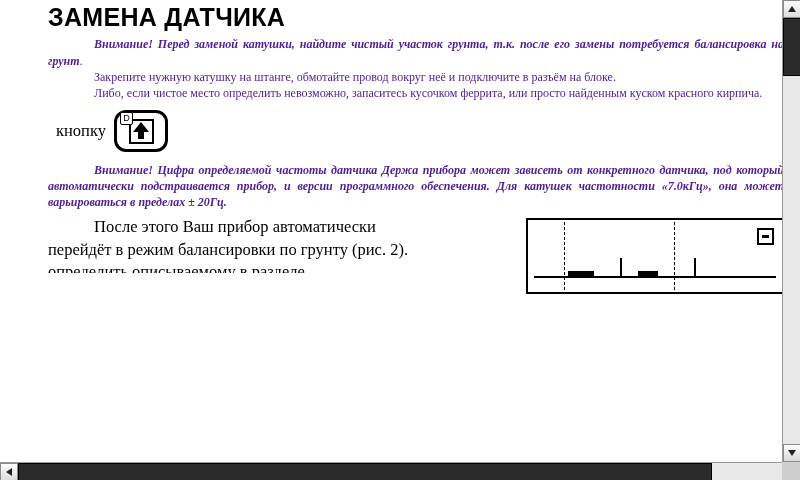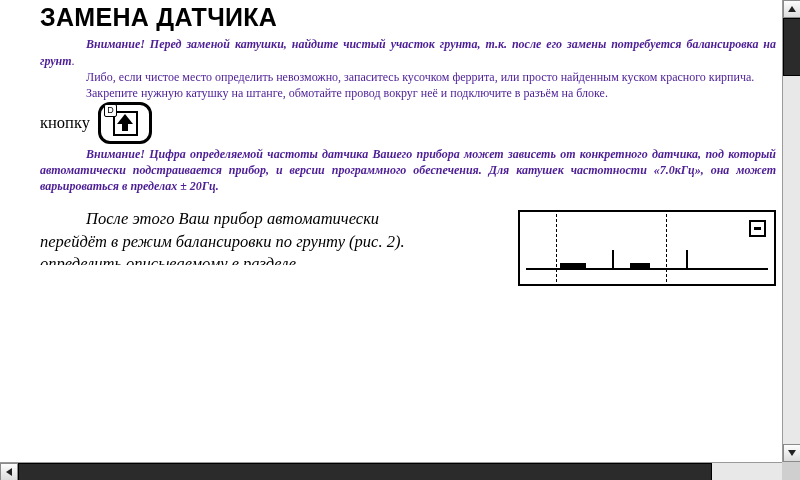--- a/index.html
+++ b/index.html
@@ -15,21 +15,21 @@
   }
   .viewer {
     position: relative;
     width: 800px;
     height: 480px;
     background: #ffffff;
     box-sizing: border-box;
   }
   .page {
     position: absolute;
-    left: 8px;
+    left: 16px;
     top: 0;
     width: 782px;
     height: 462px;
     overflow: hidden;
     background: #ffffff;
     box-sizing: border-box;
     padding: 4px 14px 0 32px;
   }
   h1.doc-title {
     font-family: "Liberation Sans", sans-serif;
@@ -48,21 +48,21 @@
     color: #4c1d95;
     text-indent: 46px;
   }
   .bi { font-weight: bold; font-style: italic; }
   
   .btn-para {
     font-size: 16.5px;
     line-height: 1.36;
     text-align: justify;
     color: #000;
-    margin: 0;
+    margin: 8px;
   }
   .inline-key {
     display: inline-block;
     vertical-align: middle;
     width: 56px;
     height: 44px;
     margin: 0 6px 0 4px;
     position: relative;
   }
   .key-outer {
@@ -106,22 +106,21 @@
     font-family: "Liberation Sans", sans-serif;
     font-size: 9px;
     line-height: 10px;
     text-align: center;
     color: #000;
     background: #fff;
   }
   
   .fig-wrap {
     position: relative;
-    margin-top: 14px;
-    font-style: italic;
+    margin-top: 6px;
   }
   .fig-box {
     position: absolute;
     right: 0;
     top: 2px;
     width: 258px;
     height: 76px;
     border: 2px solid #000;
     background: #fff;
     box-sizing: border-box;
@@ -280,38 +279,38 @@
 <div class="viewer">
 
   <div class="page">
 
     <h1 class="doc-title">ЗАМЕНА ДАТЧИКА</h1>
 
     <p class="para">
       <span class="bi">Внимание! Перед заменой катушки, найдите чистый участок грунта, т.к. после его замены потребуется балансировка на грунт</span><span>.</span>
     </p>
 
+    <p class="para">Закрепите нужную катушку на штанге, обмотайте провод вокруг неё и подключите в разъём на блоке.</p>
+
     <p class="para">Либо, если чистое место определить невозможно, запаситесь кусочком феррита, или просто найденным куском красного кирпича.</p>
-
-    <p class="para">Закрепите нужную катушку на штанге, обмотайте провод вокруг неё и подключите в разъём на блоке.</p>
 
 
     <p class="btn-para">
       <span>кнопку</span>
       <span class="inline-key">
         <span class="key-outer"></span>
         <span class="key-inner"></span>
         <span class="key-arrow"></span>
         <span class="key-arrow-stem"></span>
         <span class="key-d">D</span>
       </span>
     </p>
 
     <p class="para">
-      <span class="bi">Внимание! Цифра определяемой частоты датчика Вашего прибора может зависеть от конкретного датчика, под который автоматически подстраивается прибор, и версии программного обеспечения. Для катушек частотности  «7.0кГц», она может варьироваться в пределах ± 20Гц.</span>
+      <span class="bi">Внимание! Цифра определяемой частоты датчика Держа прибора может зависеть от конкретного датчика, под который автоматически подстраивается прибор, и версии программного обеспечения. Для катушек частотности  «7.0кГц», она может варьироваться в пределах ± 20Гц.</span>
     </p>
 
     <div class="fig-wrap">
 
       <div class="fig-box">
         <span class="fig-dash-v" style="left:36px;"></span>
         <span class="fig-dash-v" style="left:146px;"></span>
         <span class="fig-base"></span>
         <span class="fig-tick" style="left:92px;"></span>
         <span class="fig-tick" style="left:166px;"></span>

